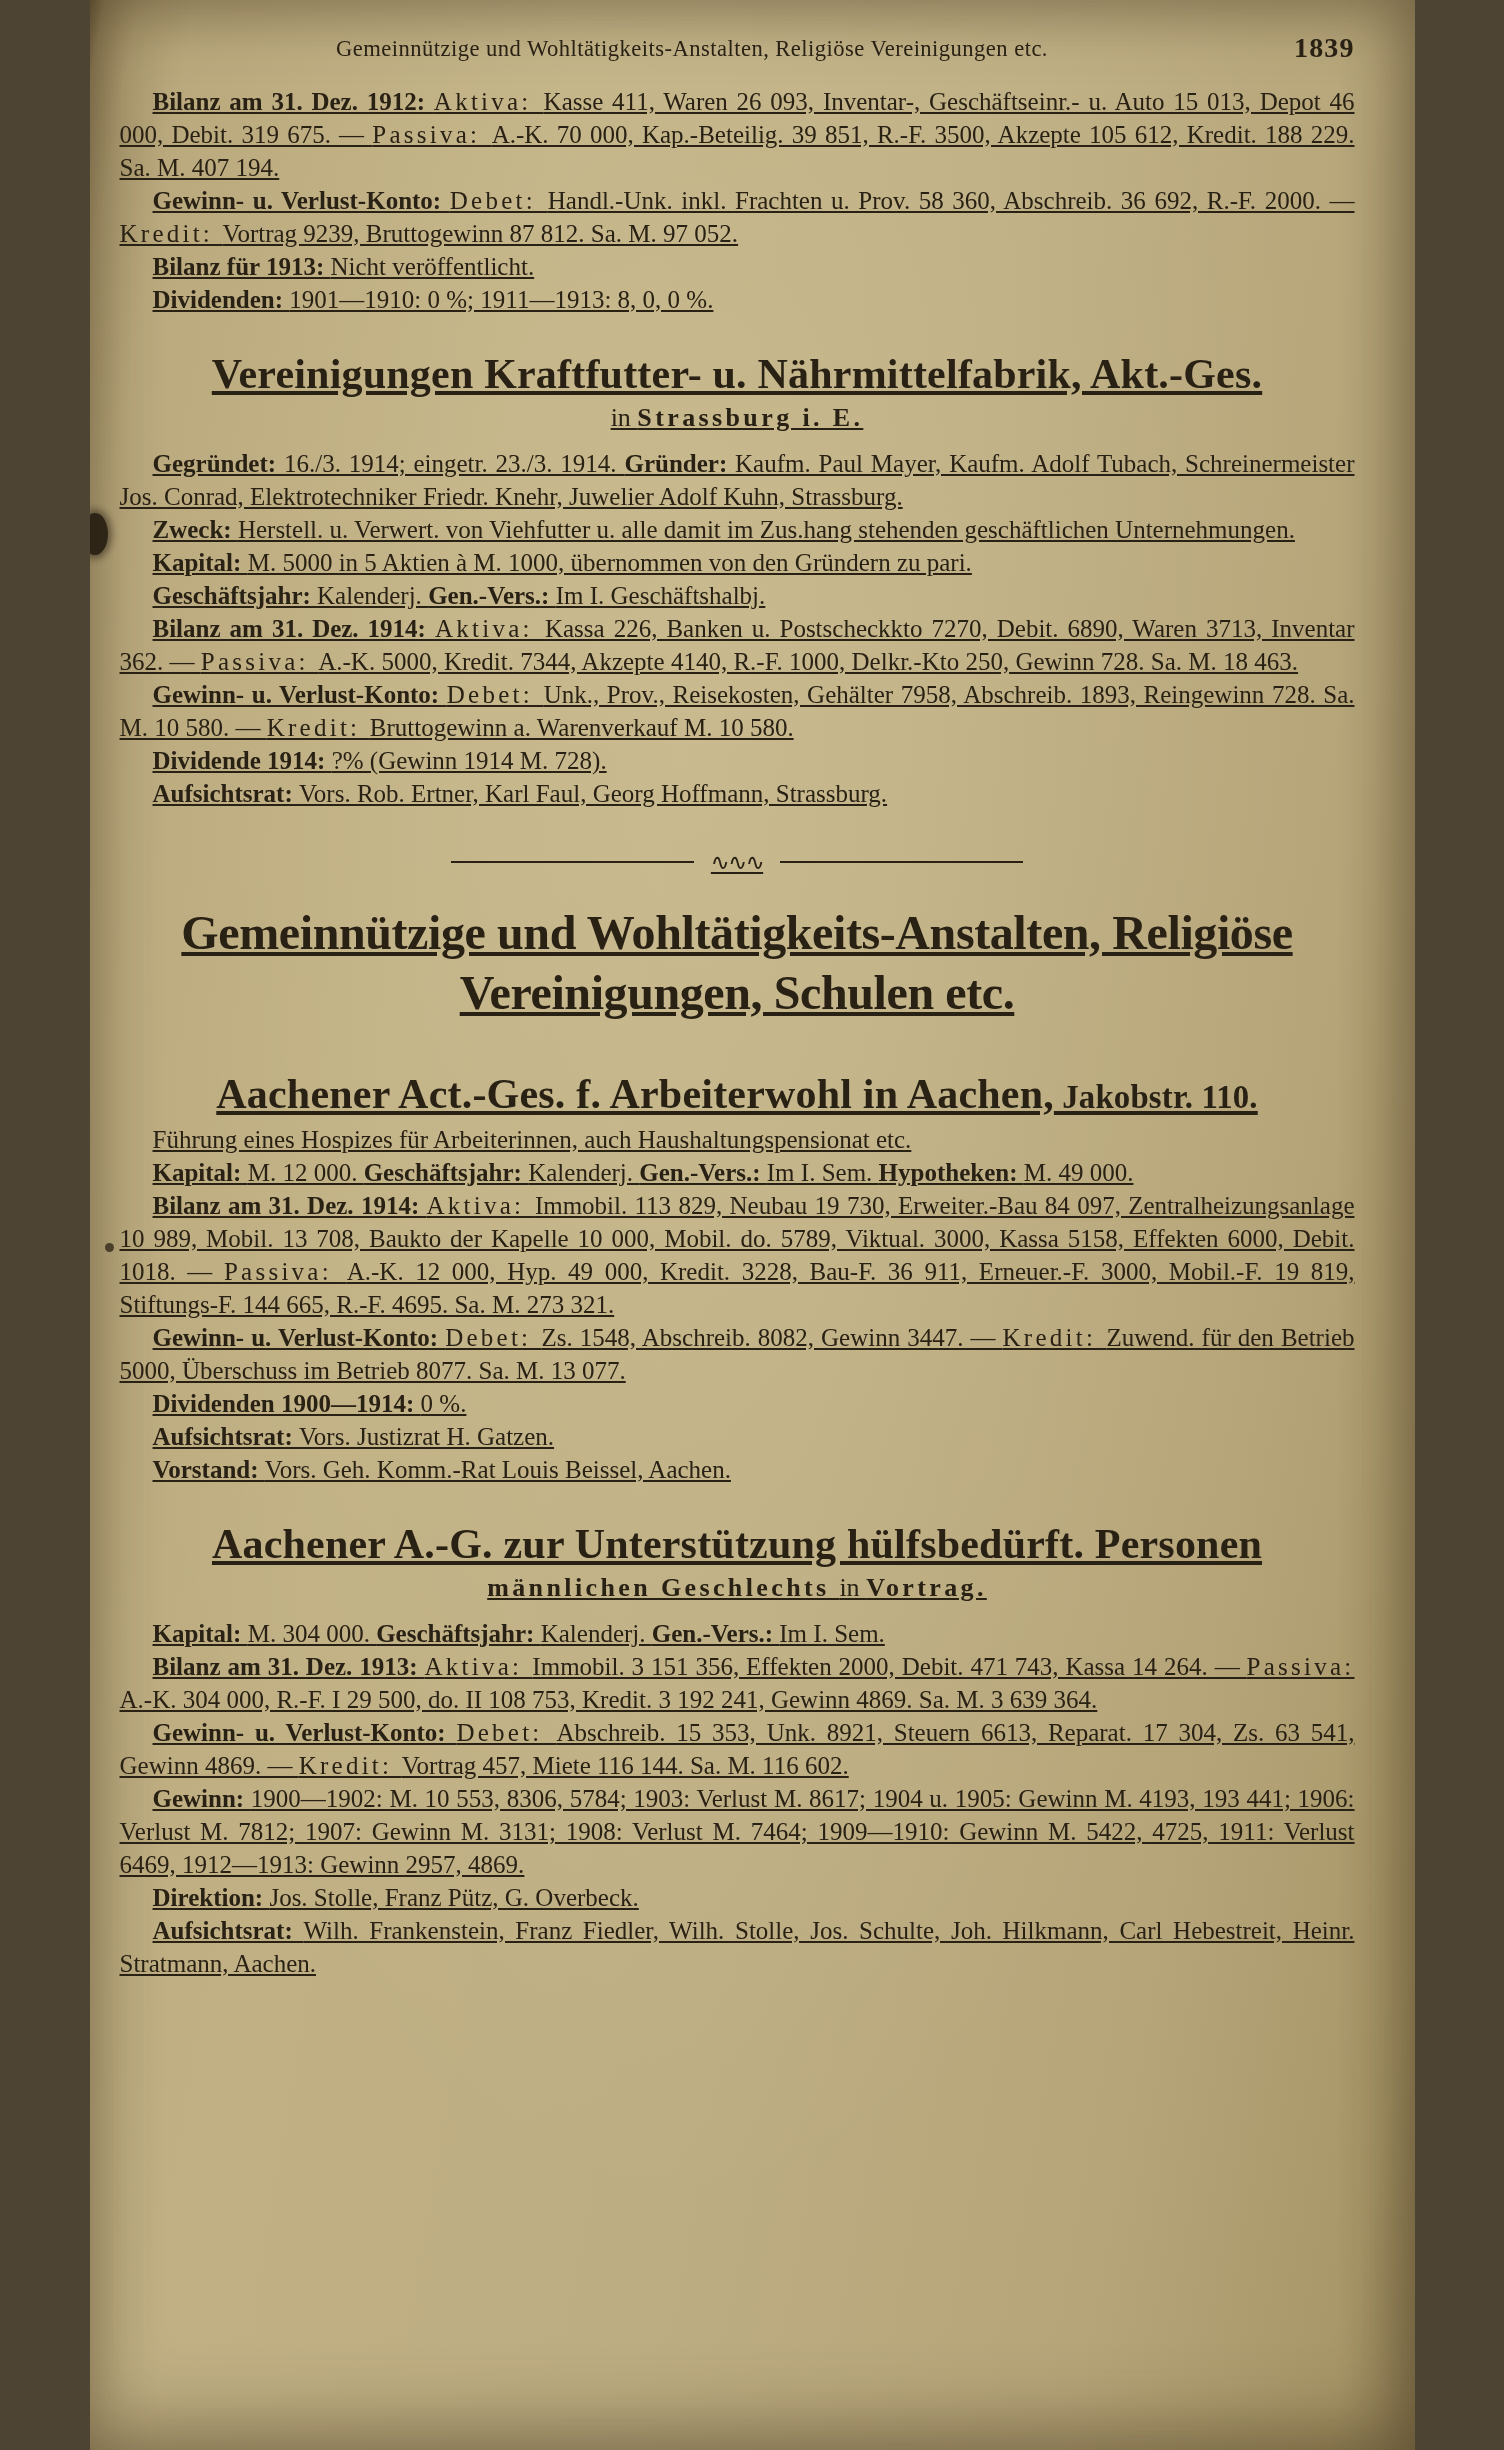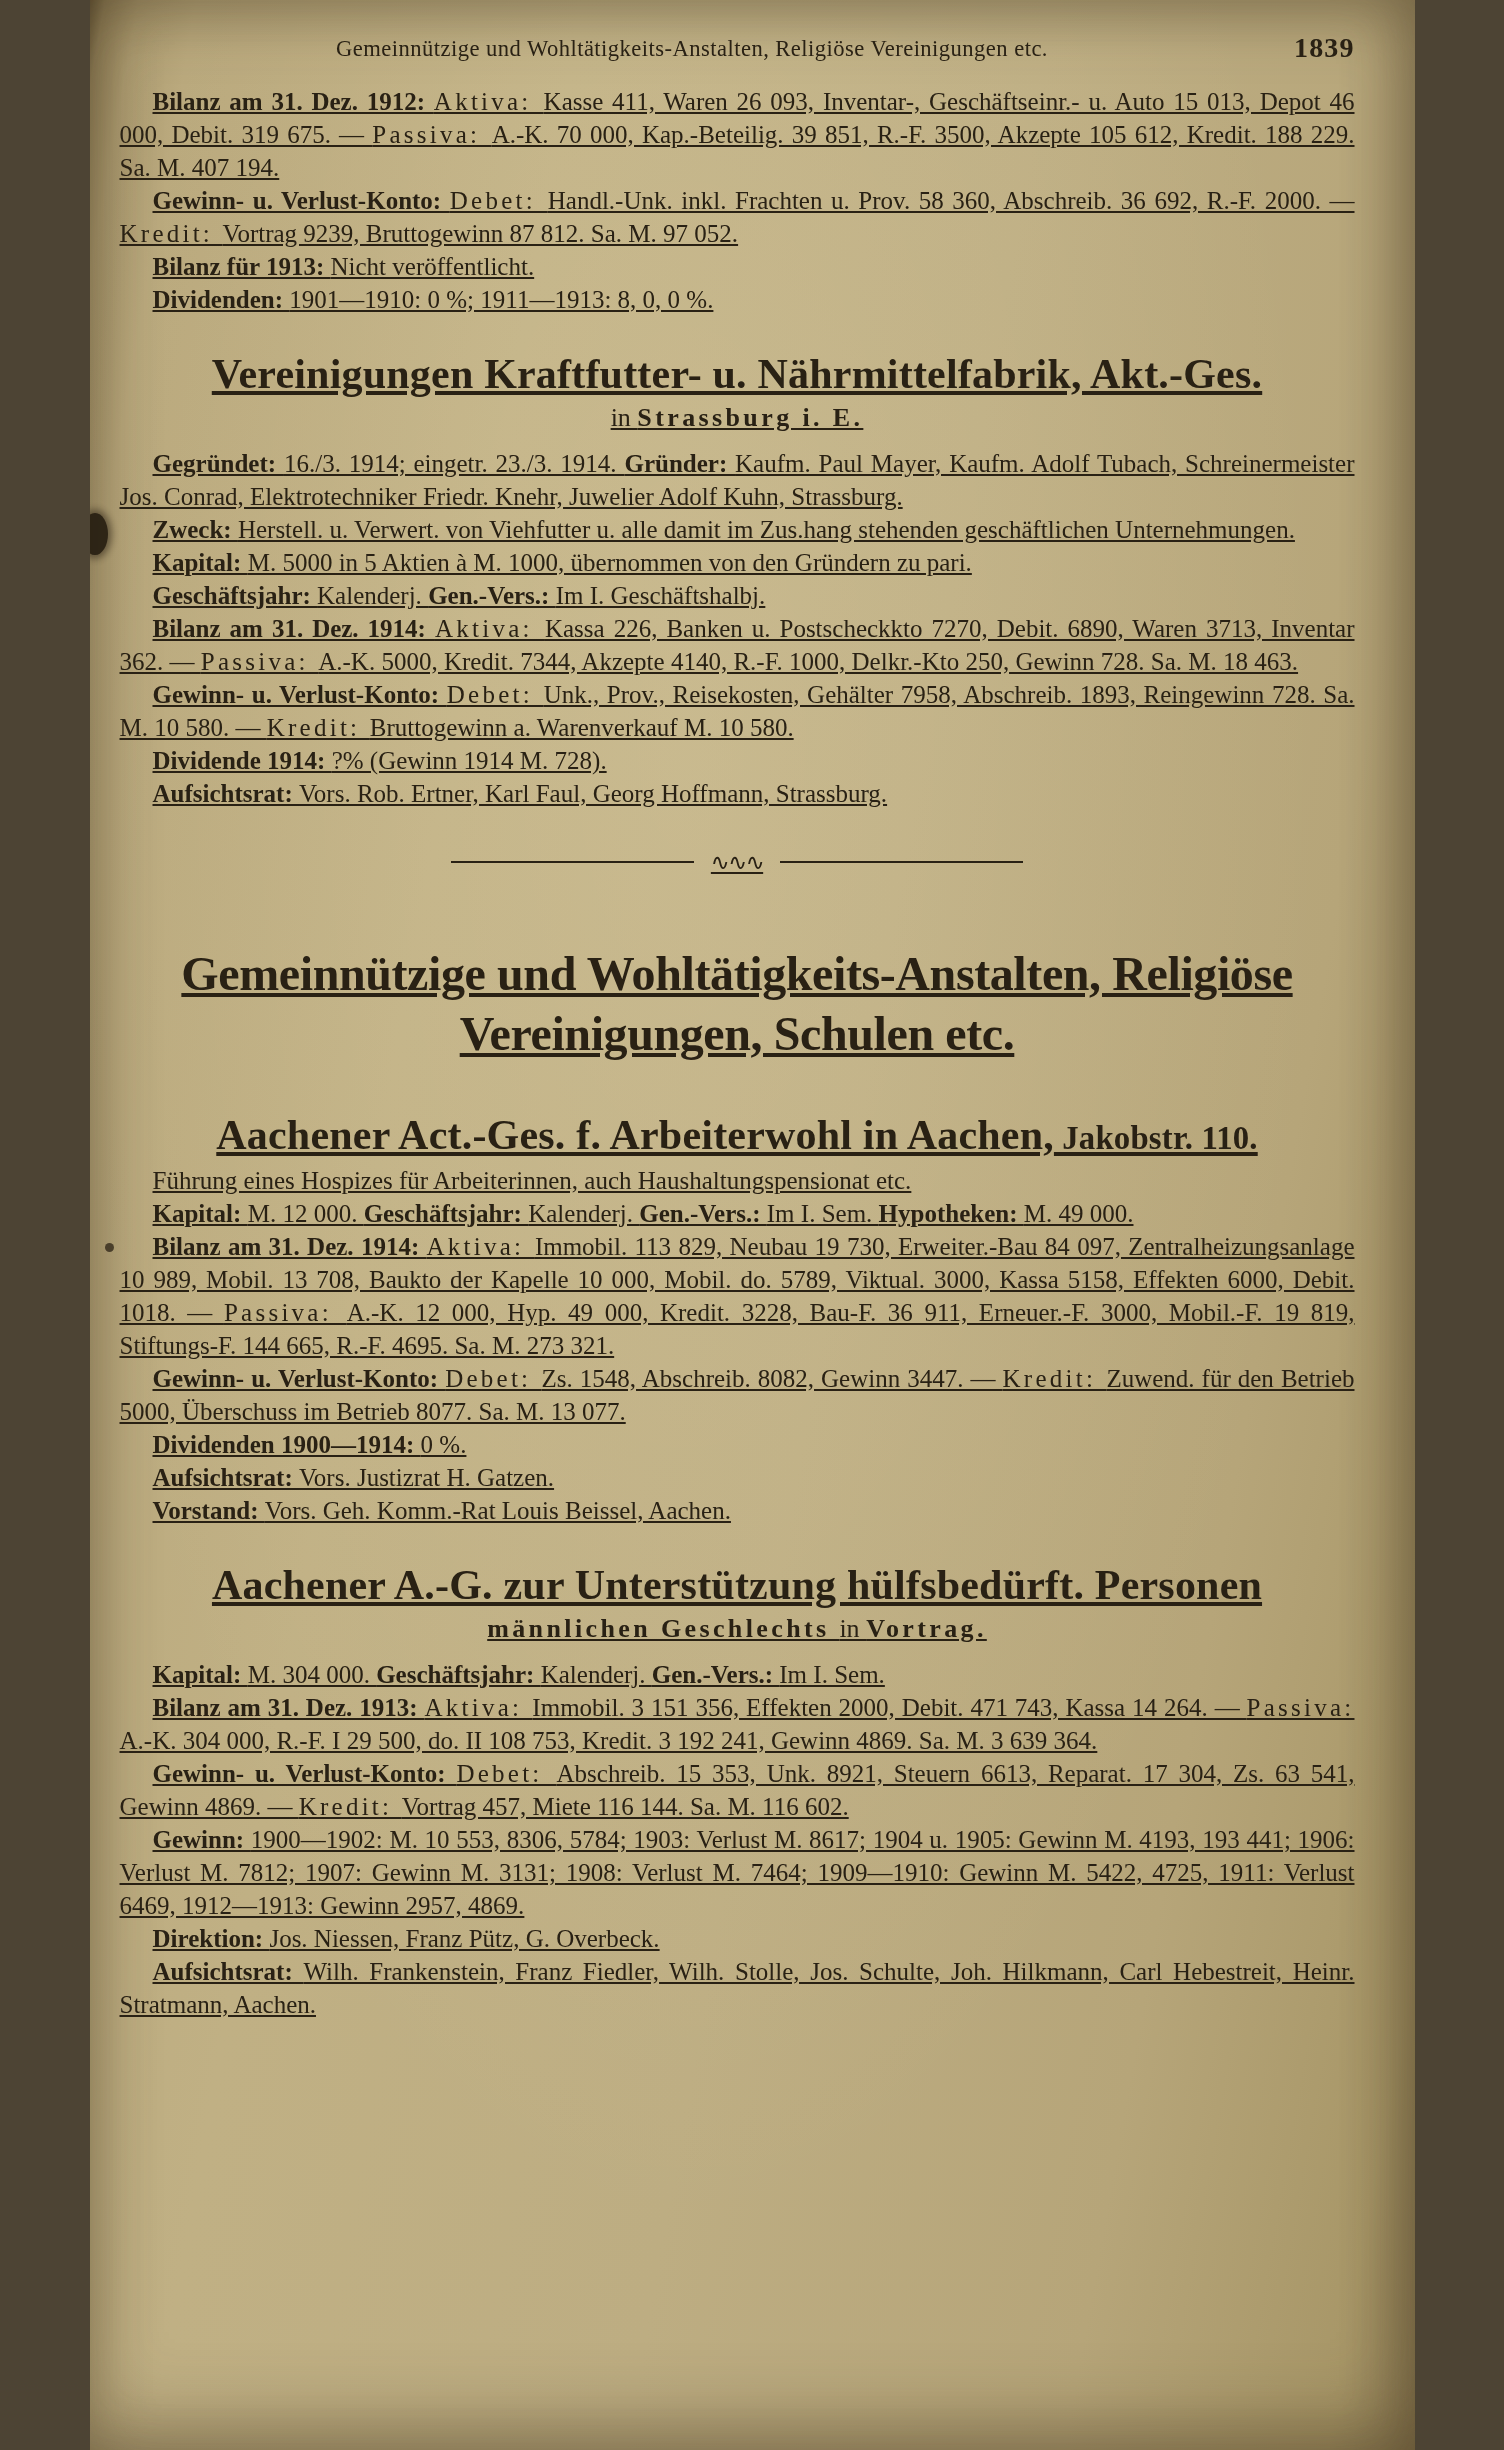--- a/index.html
+++ b/index.html
@@ -92,21 +92,21 @@
   }
   .divider .line { flex: 1; height: 2.3px; background: var(--ink, #292114); }
   .divider .ornament {
     font-family: "DejaVu Sans", sans-serif;
     font-size: 22.6px;
     line-height: 1;
     letter-spacing: -1.5px;
   }
 
   .section-heading {
-    margin: 71px 0 48px 0;
+    margin: 30px 0 48px 0;
     text-align: center;
     font-size: 48px;
     font-weight: bold;
     line-height: 1.25;
     letter-spacing: -0.4px;
   }
   .section-heading .sh-line { display: block; }
 </style>
 </head>
 <body>
@@ -158,18 +158,18 @@
         <p class="para"><span class="r-b">Aufsichtsrat: </span><span>Vors. Justizrat H. Gatzen.</span></p>
         <p class="para"><span class="r-b">Vorstand: </span><span>Vors. Geh. Komm.-Rat Louis Beissel, Aachen.</span></p>
       </section>
       <section class="entry">
         <h2 class="entry-title"><span class="r-t1">Aachener A.-G. zur Unterstützung hülfsbedürft. Personen</span></h2>
         <p class="entry-subtitle"><span class="r-b r-sp">männlichen Geschlechts </span><span>in </span><span class="r-b r-sp">Vortrag.</span></p>
         <p class="para"><span class="r-b">Kapital: </span><span>M. 304 000.  </span><span class="r-b">Geschäftsjahr: </span><span>Kalenderj.  </span><span class="r-b">Gen.-Vers.: </span><span>Im I. Sem.</span></p>
         <p class="para"><span class="r-b">Bilanz am 31. Dez. 1913: </span><span class="r-sp">Aktiva: </span><span>Immobil. 3 151 356, Effekten 2000, Debit. 471 743, Kassa 14 264. — </span><span class="r-sp">Passiva: </span><span>A.-K. 304 000, R.-F. I 29 500, do. II 108 753, Kredit. 3 192 241, Gewinn 4869.  Sa. M. 3 639 364.</span></p>
         <p class="para"><span class="r-b">Gewinn- u. Verlust-Konto: </span><span class="r-sp">Debet: </span><span>Abschreib. 15 353, Unk. 8921, Steuern 6613, Reparat. 17 304, Zs. 63 541, Gewinn 4869. — </span><span class="r-sp">Kredit: </span><span>Vortrag 457, Miete 116 144.  Sa. M. 116 602.</span></p>
         <p class="para"><span class="r-b">Gewinn: </span><span>1900—1902: M. 10 553, 8306, 5784; 1903: Verlust M. 8617; 1904 u. 1905: Gewinn M. 4193, 193 441; 1906: Verlust M. 7812; 1907: Gewinn M. 3131; 1908: Verlust M. 7464; 1909—1910: Gewinn M. 5422, 4725, 1911: Verlust 6469, 1912—1913: Gewinn 2957, 4869.</span></p>
-        <p class="para"><span class="r-b">Direktion: </span><span>Jos. Niessen, Franz Pütz, G. Overbeck.</span></p>
+        <p class="para"><span class="r-b">Direktion: </span><span>Jos. Stolle, Franz Pütz, G. Overbeck.</span></p>
         <p class="para"><span class="r-b">Aufsichtsrat: </span><span>Wilh. Frankenstein, Franz Fiedler, Wilh. Stolle, Jos. Schulte, Joh. Hilkmann, Carl Hebestreit, Heinr. Stratmann, Aachen.</span></p>
       </section>
     </main>
 </div>
 
 
 </body></html>

